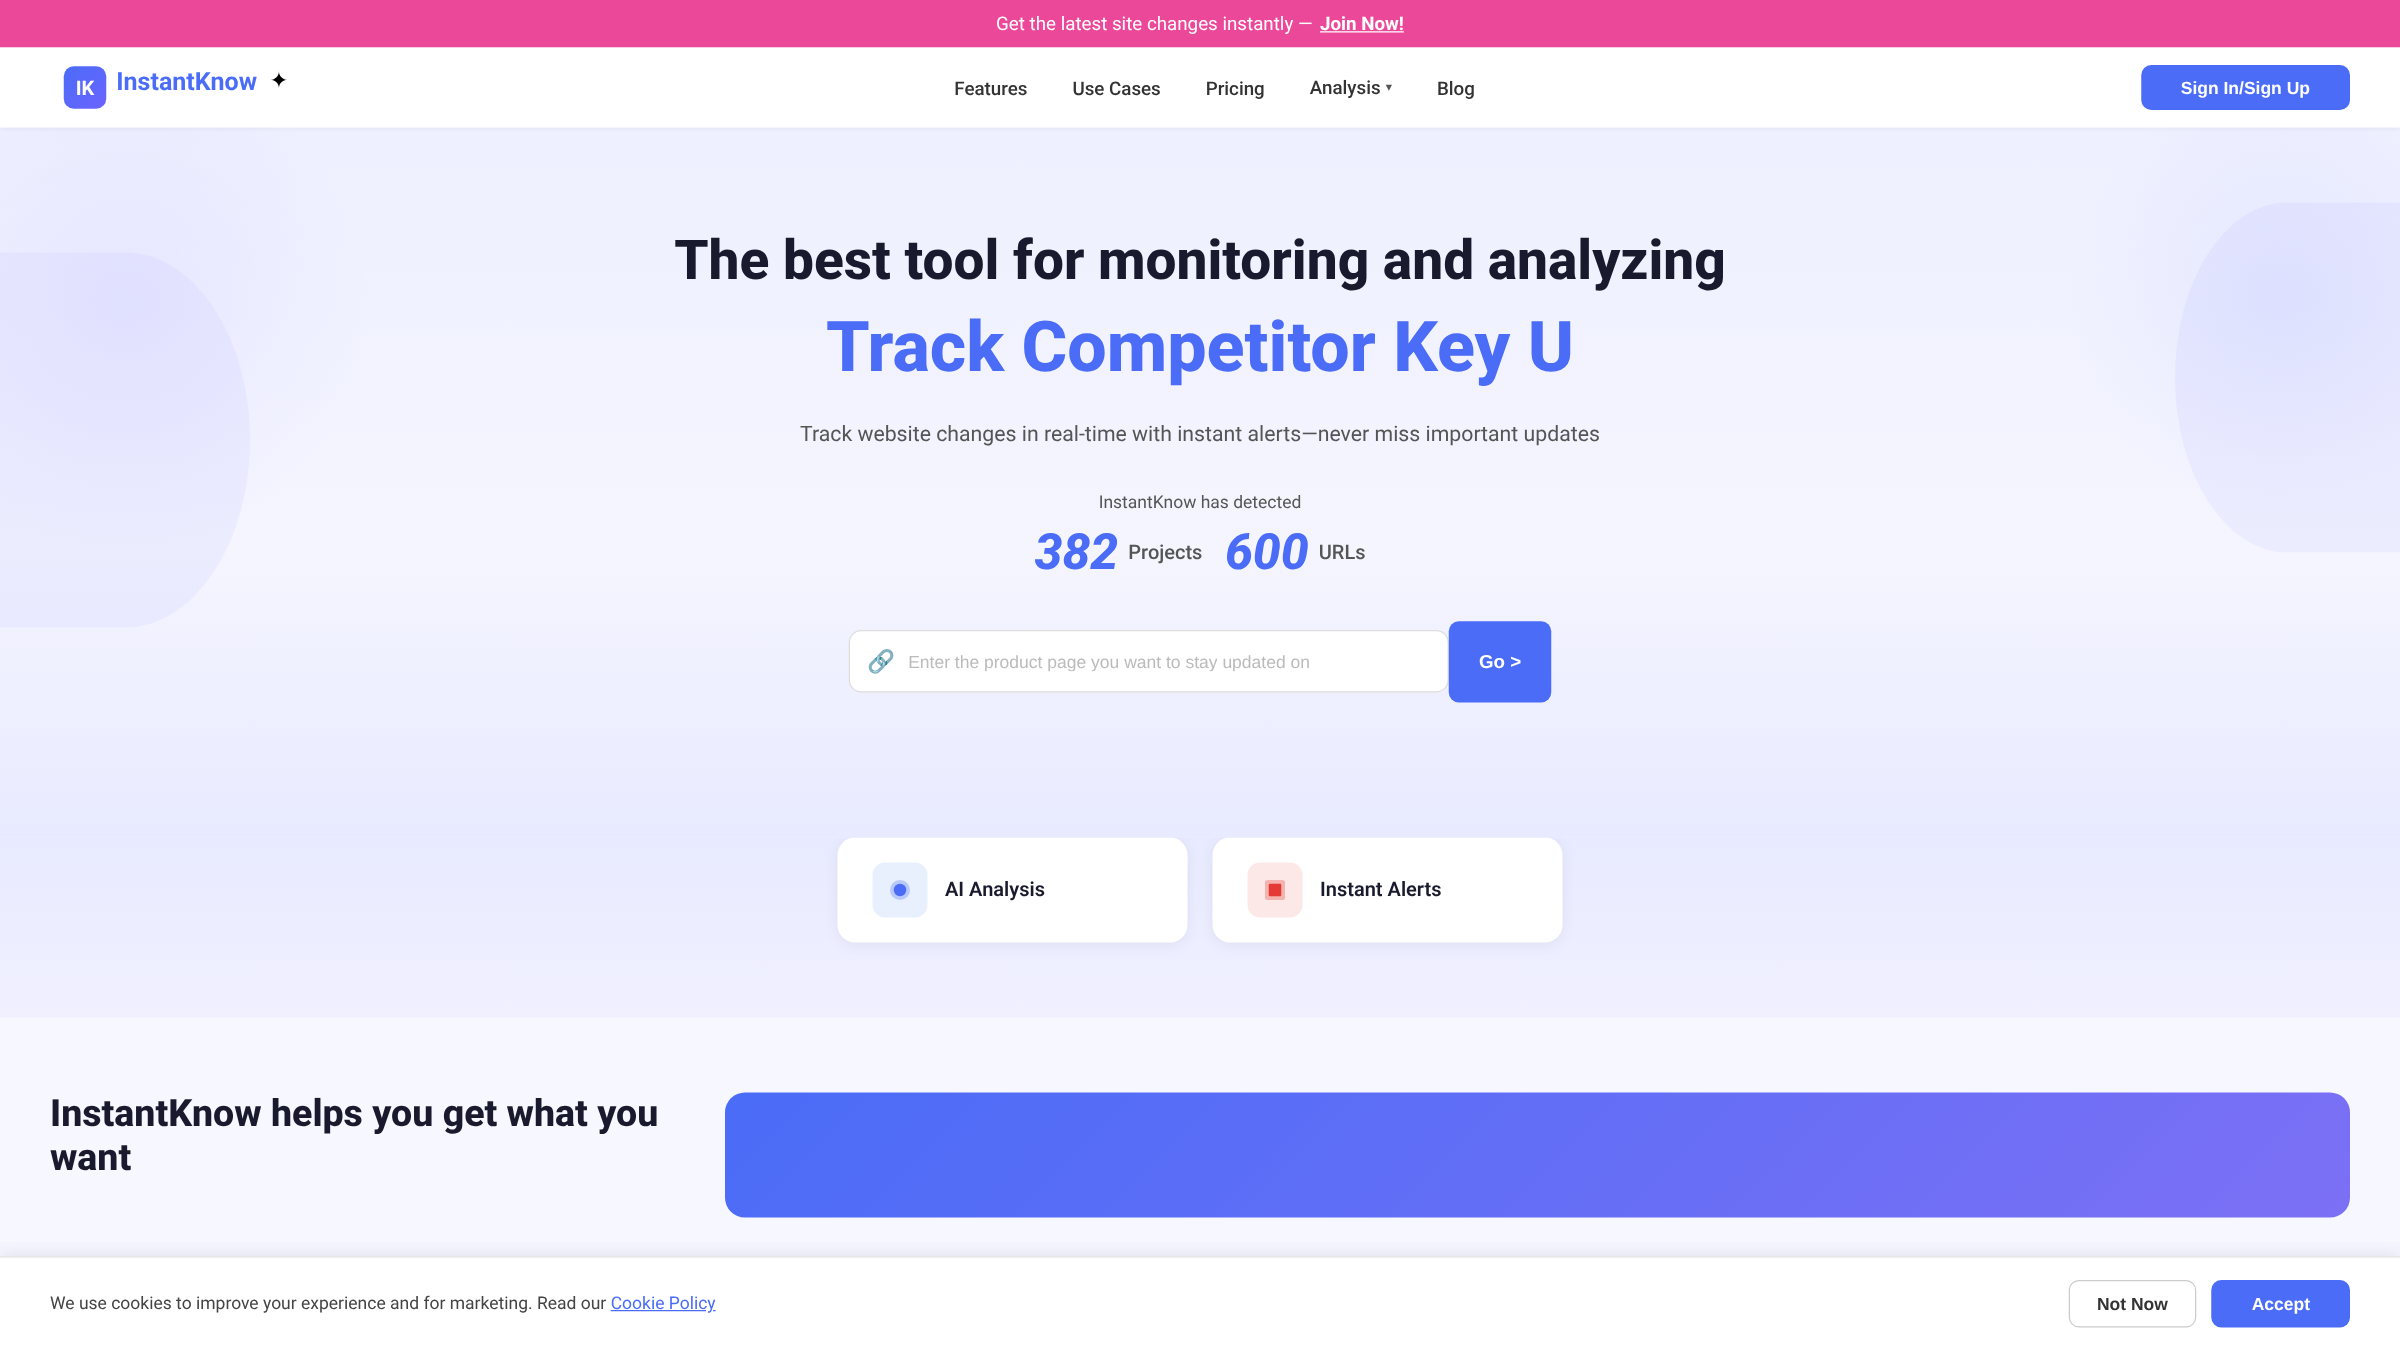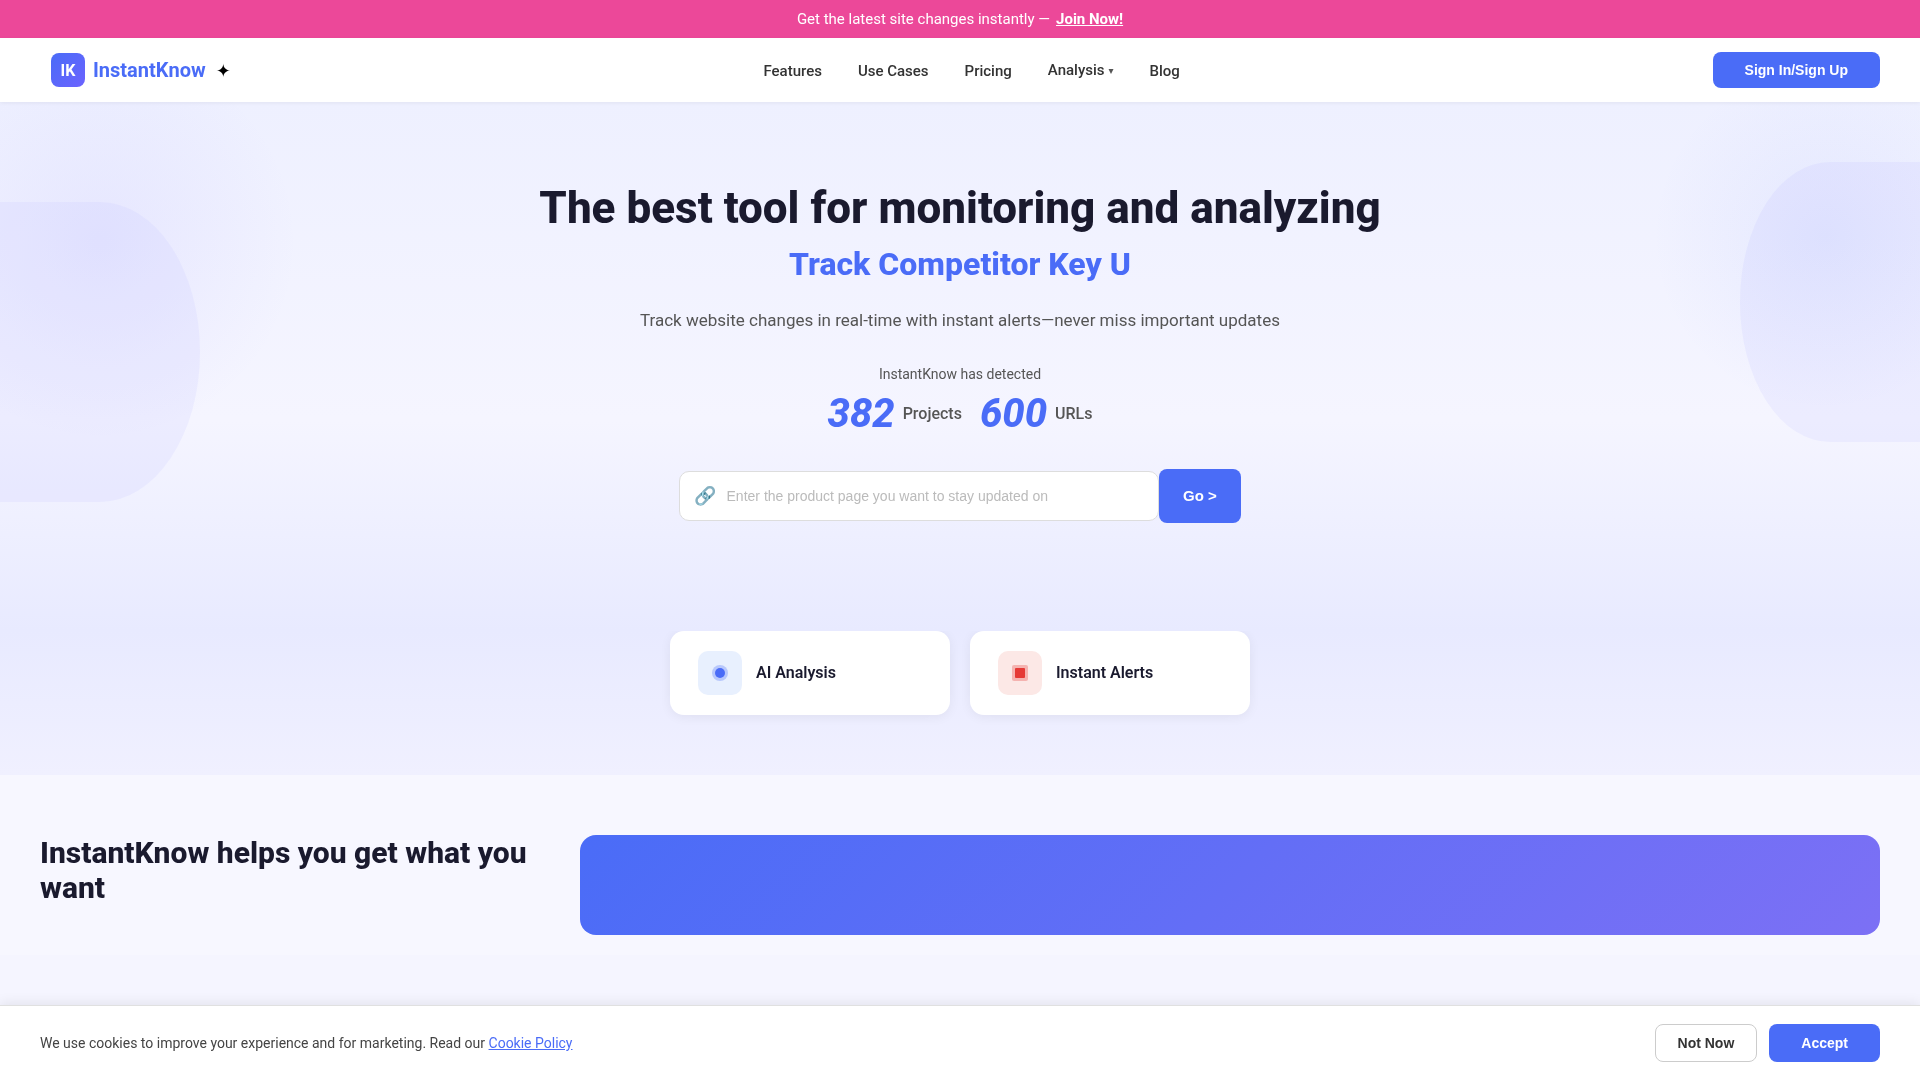--- a/index.html
+++ b/index.html
@@ -30,21 +30,21 @@
       display: flex;
       align-items: center;
       justify-content: space-between;
       padding: 14px 40px;
       box-shadow: 0 1px 4px rgba(0,0,0,0.06);
       position: relative;
       z-index: 10;
     }
     .logo {
       display: flex;
-      align-items: center;
+      align-items: flex-start;
       gap: 8px;
       padding-left: 11px;
     }
     .logo-icon {
       width: 34px;
       height: 34px;
       background: linear-gradient(135deg, #4a6cf7, #6c63ff);
       border-radius: 8px;
       display: flex;
       align-items: center;
@@ -120,21 +120,21 @@
       border-radius: 50%;
     }
     .hero-title {
       font-size: 44px;
       font-weight: 800;
       color: #1a1a2e;
       line-height: 1.2;
       margin-bottom: 10px;
     }
     .hero-subtitle-animated {
-      font-size: 32px;
+      font-size: 56px;
       font-weight: 800;
       color: #4a6cf7;
       margin-bottom: 24px;
     }
     .hero-desc {
       font-size: 17px;
       color: #555;
       max-width: 680px;
       margin: 0 auto 32px;
       line-height: 1.6;
@@ -196,21 +196,21 @@
     .search-bar input::placeholder { color: #bbb; }
     .go-btn {
       background: #4a6cf7;
       color: white;
       border: none;
       border-radius: 8px;
       padding: 13px 24px;
       font-size: 15px;
       font-weight: 600;
       cursor: pointer;
-      height: 54px;
+      height: 65px;
     }
 
     
     .feature-cards {
       display: flex;
       justify-content: center;
       gap: 20px;
       padding: 0 40px 60px;
       background: linear-gradient(180deg, #e8eaff 0%, #f0f0ff 100%);
     }

